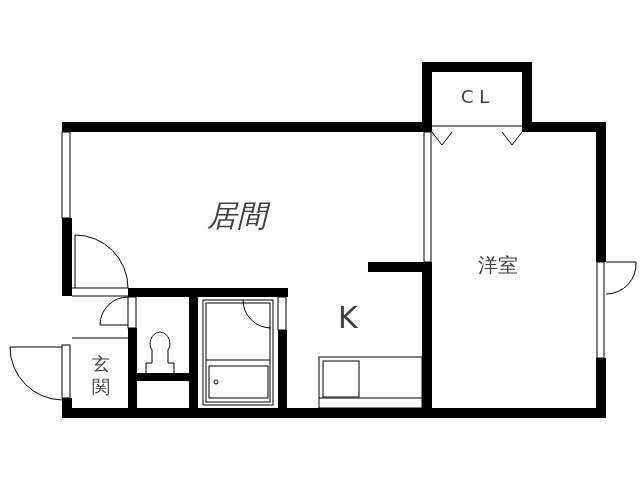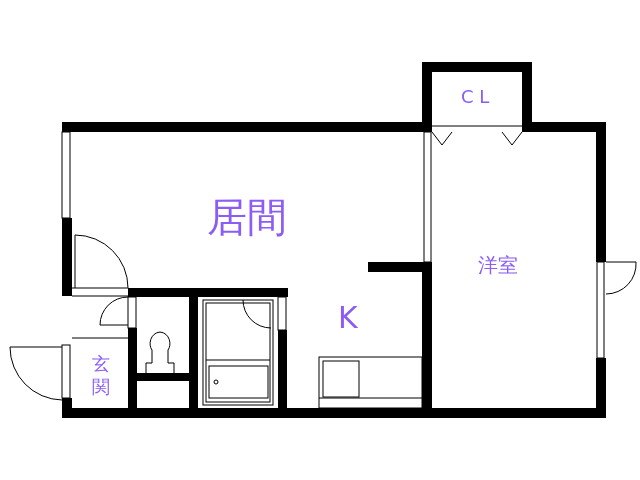--- a/index.html
+++ b/index.html
@@ -1,18 +1,18 @@
 <!DOCTYPE html>
 <html><head>
 <meta charset="utf-8">
 <style>
 html,body{margin:0;padding:0;background:#fff;}
 #wrap{position:relative;width:640px;height:480px;overflow:hidden;background:#fff;}
 svg{position:absolute;left:0;top:0;}
-.lbl{position:absolute;font-family:"DejaVu Sans",sans-serif;color:#8b5cf6;white-space:nowrap;}
+.lbl{position:absolute;font-family:"DejaVu Sans",sans-serif;color:#404040;white-space:nowrap;}
 </style>
 </head>
 <body>
 
 <div id="wrap">
 <svg width="640" height="480" viewBox="0 0 640 480">
   <g fill="#000">
 
     <rect x="62" y="122" width="360" height="10"></rect>
     <rect x="522" y="122" width="84" height="10"></rect>
@@ -74,19 +74,19 @@
     <rect x="278" y="297" width="8" height="33"></rect>
 
     <rect x="319" y="357" width="103" height="51"></rect>
     <rect x="323" y="361" width="36" height="36"></rect>
     <line x1="319" y1="398" x2="422" y2="398"></line>
 
     <path d="M606,262 L636,262 A30,30 0 0 1 606,294"></path>
   </g>
 </svg>
 
-<div class="lbl" style="left:207px;top:190px;font-size:40px;">居間</div>
+<div class="lbl" style="left:207px;top:196px;font-size:30px;font-style:italic;">居間</div>
 <div class="lbl" style="left:478px;top:252px;font-size:20px;">洋室</div>
 <div class="lbl" style="left:338px;top:300px;font-size:30px;">K</div>
 <div class="lbl" style="left:461px;top:86px;font-size:18px;">C L</div>
 <div class="lbl" style="left:92px;top:352px;font-size:18px;">玄</div>
 <div class="lbl" style="left:92px;top:375px;font-size:18px;">関</div>
 </div>
 
 </body></html>

